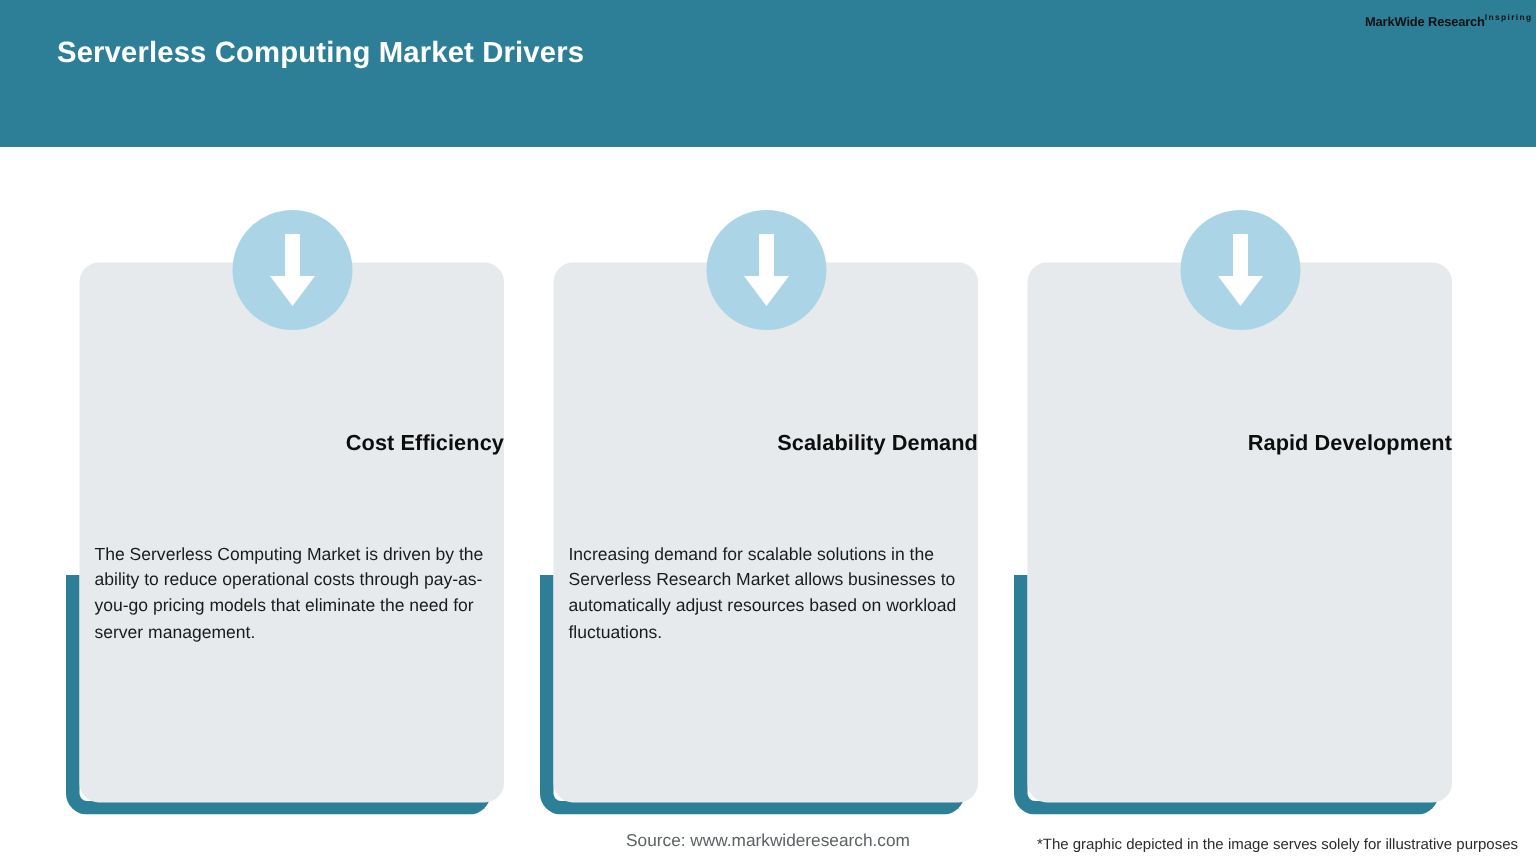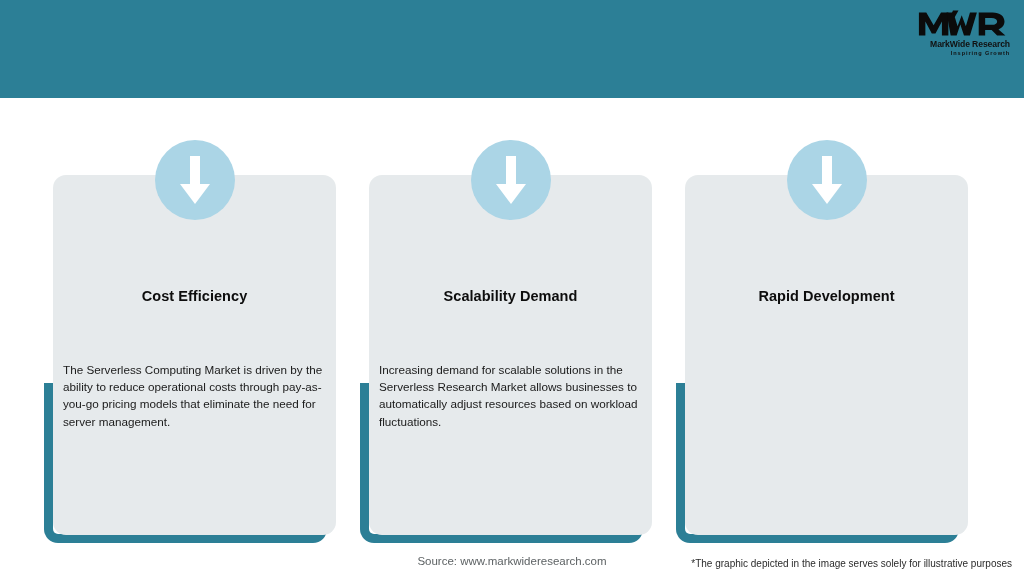--- a/index.html
+++ b/index.html
@@ -45,22 +45,22 @@
   }
 
   
   .logo {
     position: absolute;
     right: 14px;
     top: 8px;
     width: 100px;
     height: 58px;
     display: flex;
-    flex-direction: column;
-    align-items: flex-end;
+    flex-direction: row;
+    align-items: flex-start;
     justify-content: flex-start;
   }
   .logo-mark {
     width: 92px;
     height: 30px;
     display: block;
   }
   .logo-name {
     font-size: 8.6px;
     font-weight: bold;
@@ -137,21 +137,21 @@
     width: 34px;
     height: 52px;
     display: block;
   }
 
   .card-title {
     position: absolute;
     left: 0;
     top: 113px;
     width: 283px;
-    text-align: center;
+    text-align: right;
     font-size: 14.5px;
     font-weight: bold;
     color: #0d0d0d;
     letter-spacing: 0.05px;
   }
 
   .card-body {
     position: absolute;
     left: 10px;
     top: 186px;
@@ -182,20 +182,21 @@
     color: #2b2b2b;
     white-space: nowrap;
   }
 </style>
 </head>
 <body>
 
 <div class="slide">
 
   <div class="header">
+    <div class="header-title">Serverless Computing Market Drivers</div>
 
     <div class="logo">
       <svg class="logo-mark" viewBox="0 0 200 62" aria-hidden="true">
         <g fill="#0b0b0b">
 
           <path d="M2 58 L2 8 L18 8 L34 36 L50 8 L66 8 L66 58 L52 58 L52 28 L38 54 L30 54 L16 28 L16 58 Z"></path>
 
           <path d="M62 8 L77 8 L86 38 L95 14 L104 38 L113 8 L128 8 L113 58 L100 58 L92 34 L84 58 L71 58 Z"></path>
 
           <path d="M76 4 L88 4 L80 18 L70 18 Z"></path>

